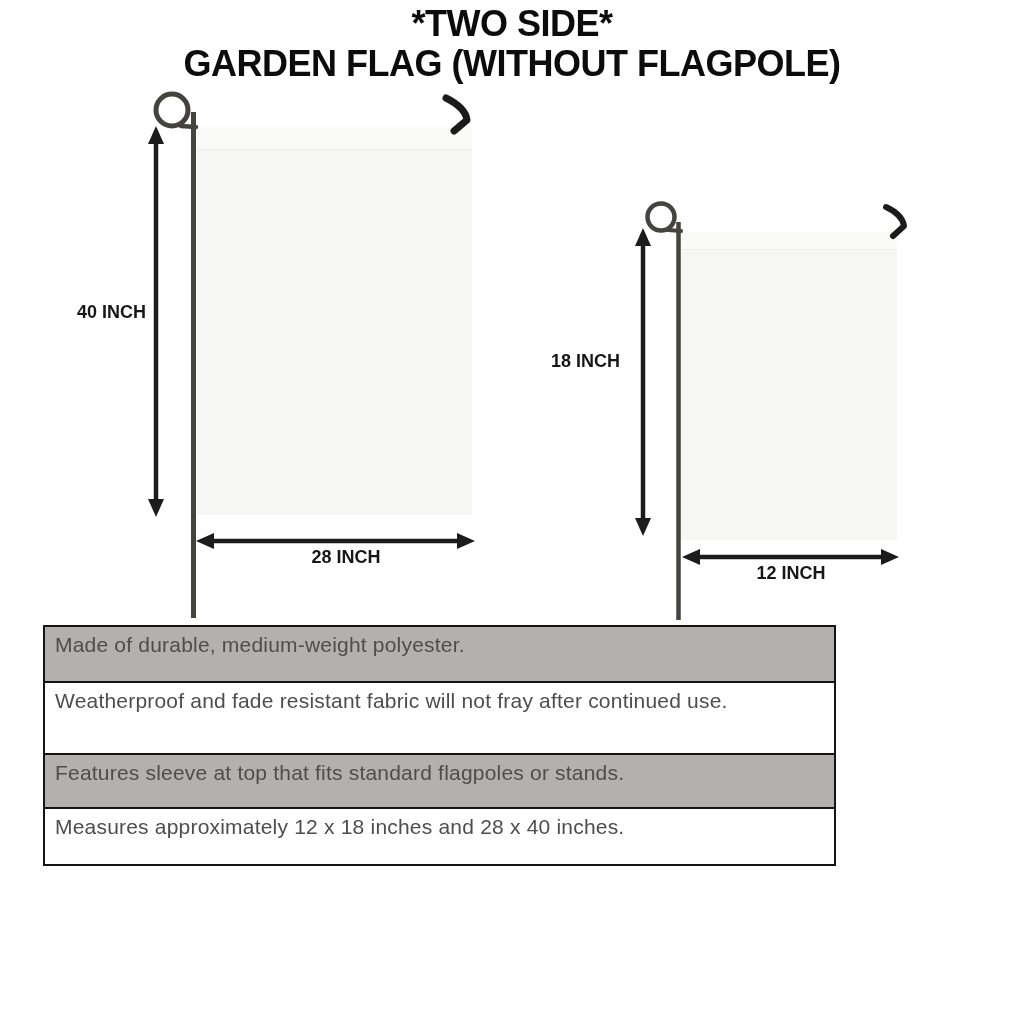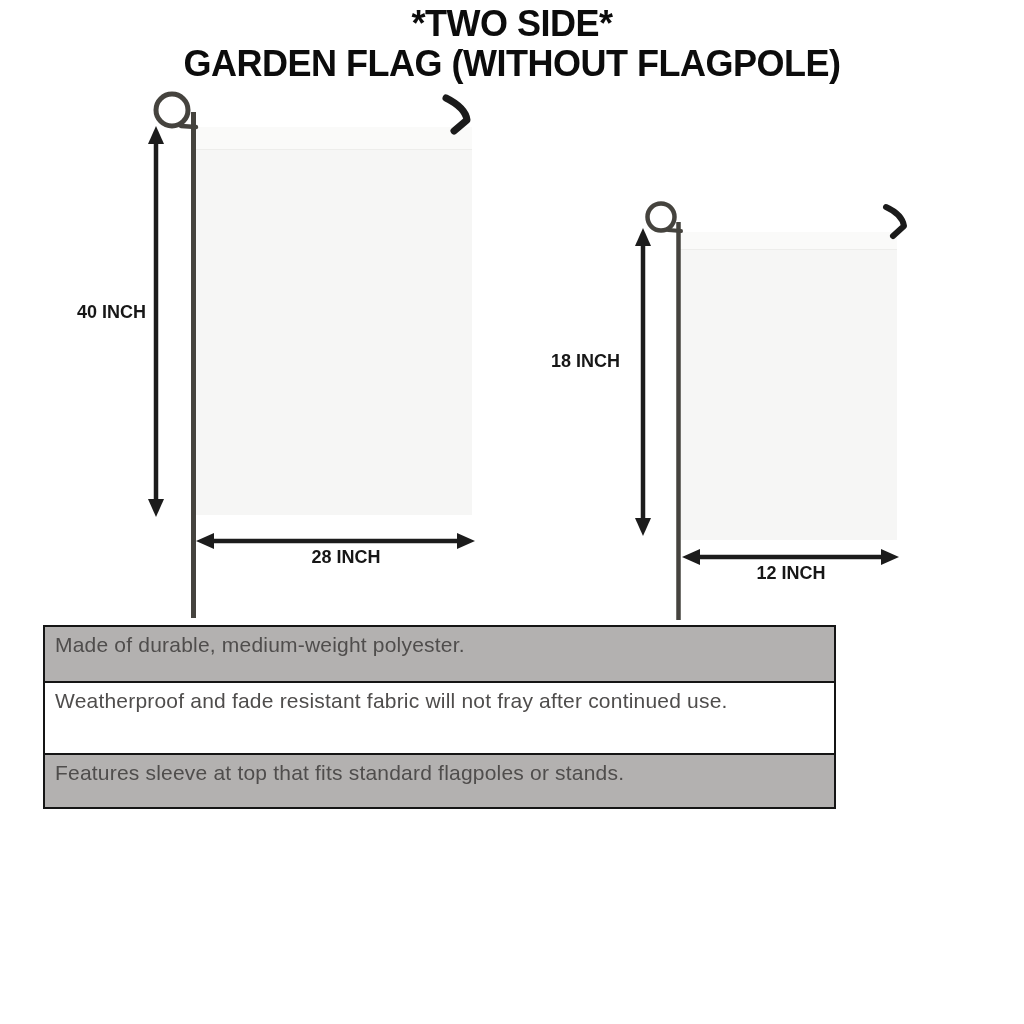--- a/index.html
+++ b/index.html
@@ -110,15 +110,16 @@
 
   <div class="dim lbl-40">40 INCH</div>
   <div class="dim lbl-28">28 INCH</div>
   <div class="dim lbl-18">18 INCH</div>
   <div class="dim lbl-12">12 INCH</div>
 
   <div class="specs">
     <div class="spec-row gray h54">Made of durable, medium-weight polyester.</div>
     <div class="spec-row white h60">Weatherproof and fade resistant fabric will not fray after continued use.</div>
     <div class="spec-row gray h54">Features sleeve at top that fits standard flagpoles or stands.</div>
+    <div class="spec-row white h57">Measures approximately 12 x 18 inches and 28 x 40 inches.</div>
   </div>
 
 </div>
 
 </body></html>

